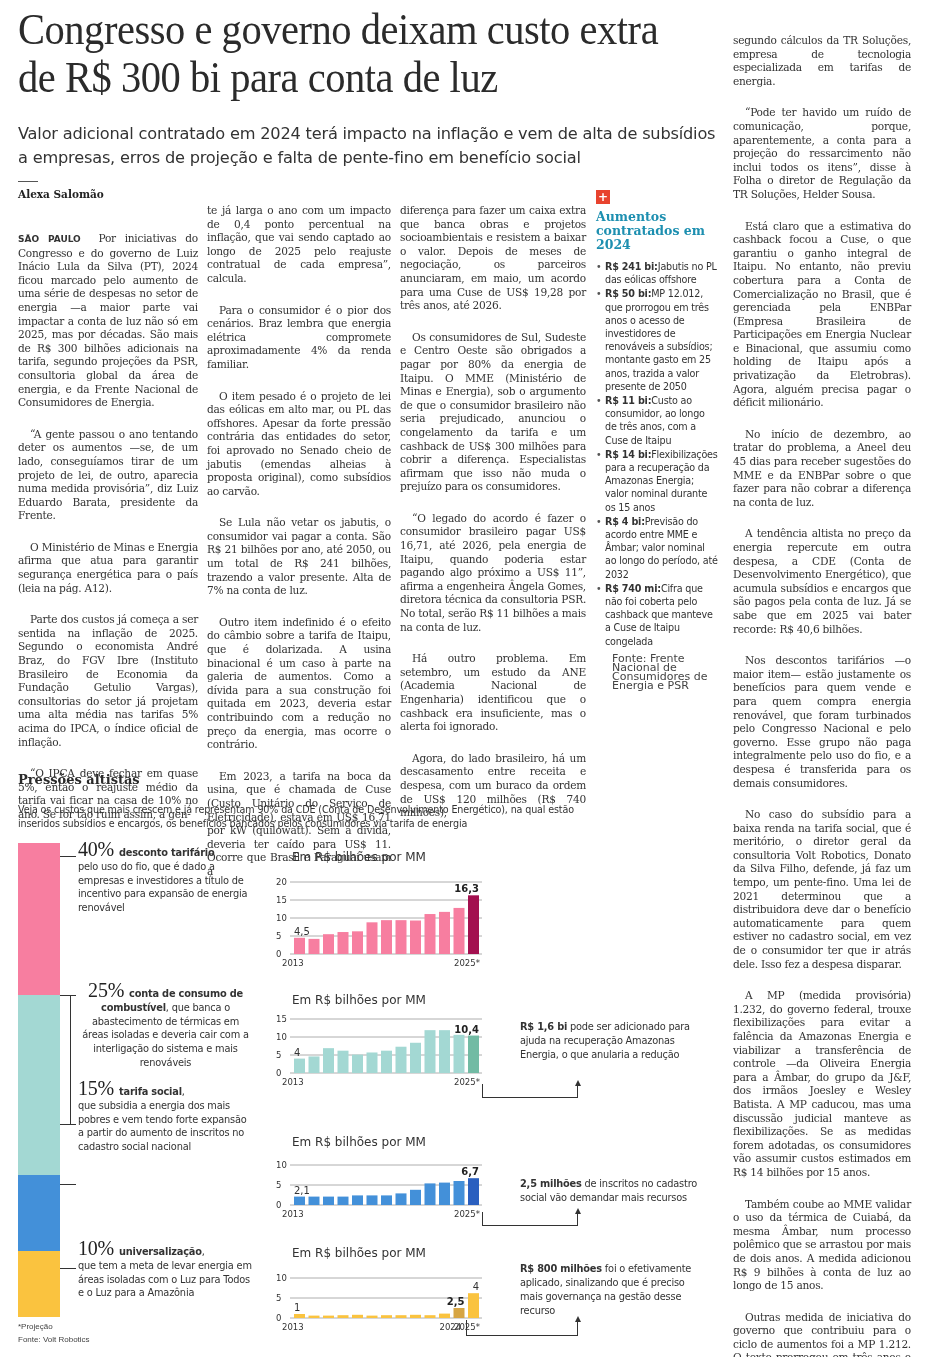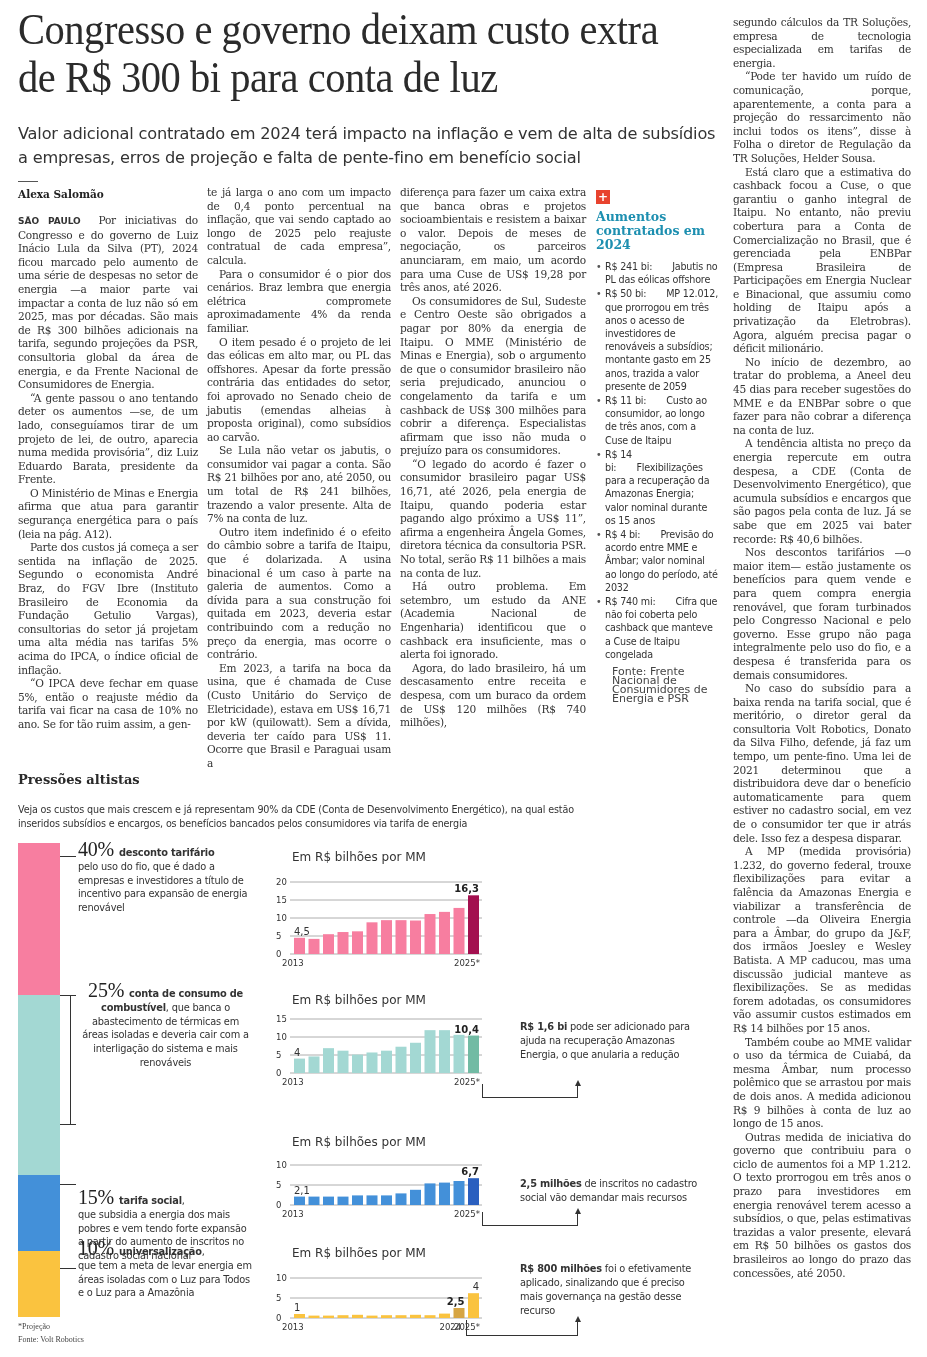--- a/index.html
+++ b/index.html
@@ -9,35 +9,35 @@
   .headline { position: absolute; left: 18px; top: 6px; width: 700px;
     font-family: "Liberation Serif", serif; font-size: 44px; line-height: 48px;
     letter-spacing: -0.5px; color: #2b2b2b; font-weight: normal; transform: scaleX(0.92); transform-origin: left top; }
   .deck { position: absolute; left: 18px; top: 122px; width: 700px;
     font-family: "DejaVu Sans", sans-serif; font-size: 16.2px; line-height: 24px; color: #333; letter-spacing: -0.2px; }
 
   .rule-short { position: absolute; left: 18px; top: 181px; width: 20px; border-top: 1px solid #555; }
   .byline { position: absolute; left: 18px; top: 188px; font-family: "DejaVu Serif", serif; font-weight: bold; font-size: 10.5px; color: #222; }
 
   .col { position: absolute; font-family: "DejaVu Serif", serif; font-size: 10.6px; line-height: 13.6px; color: #333; text-align: justify; hyphens: auto; letter-spacing: -0.25px; }
-  .col p { text-indent: 12px; }
+  .col p { text-indent: 12px; margin-top: 18px; }
   .col p.first { text-indent: 0; }
   .dateline { font-family: "DejaVu Sans", sans-serif; font-weight: bold; font-size: 9px; letter-spacing: 0; }
   .col1 { left: 18px; top: 214px; width: 180px; }
   .col2 { left: 207px; top: 186px; width: 184px; }
   .col3 { left: 400px; top: 186px; width: 186px; }
   .col5 { left: 733px; top: 16px; width: 178px; }
 
   .sidebar { position: absolute; left: 596px; top: 190px; width: 122px; font-family: "DejaVu Sans", sans-serif; }
   .plus-box { width: 14px; height: 14px; background: #e8432e; color: #fff; font-size: 12px; line-height: 14px; text-align: center; font-weight: bold; }
   .sb-title { margin-top: 6px; font-family: "DejaVu Serif", serif; font-weight: bold; font-size: 12.5px; line-height: 14px; color: #1d8fb0; }
   .sb-list { list-style: none; margin-top: 8px; }
   .sb-list li { position: relative; padding-left: 9px; font-size: 9.6px; line-height: 13.2px; color: #333; margin-bottom: 1px; letter-spacing: -0.2px; }
   .sb-list li::before { content: "•"; position: absolute; left: 0; top: 0; color: #555; }
-  .sb-list b { font-weight: normal; margin-right: 20px; }
+  .sb-list b { font-weight: bold; margin-right: 0; }
   .sb-source { margin-top: 6px; font-size: 11px; line-height: 9px; color: #444; margin-left: 16px; }
 
   .info-title { position: absolute; left: 18px; top: 772px; font-family: "DejaVu Serif", serif; font-weight: bold; font-size: 13px; color: #2a2a2a; }
   .info-sub { position: absolute; left: 18px; top: 803px; width: 580px; font-family: "DejaVu Sans", sans-serif; font-size: 9.6px; line-height: 14px; color: #333; letter-spacing: -0.15px; }
 
   .stack { position: absolute; left: 18px; width: 42px; }
   .seg-pink { top: 843px; height: 152px; background: #f77ea0; }
   .seg-teal { top: 995px; height: 180px; background: #a3d8d3; }
   .seg-blue { top: 1175px; height: 76px; background: #4390d9; }
   .seg-yellow { top: 1251px; height: 66px; background: #fac33f; }
@@ -53,21 +53,21 @@
   .mini-chart svg { display: block; overflow: visible; }
   .ax-text { font-family: "DejaVu Sans", sans-serif; font-size: 8.5px; fill: #333; }
   .val-bold { font-family: "DejaVu Sans", sans-serif; font-weight: bold; font-size: 10px; fill: #222; }
   .val-reg { font-family: "DejaVu Sans", sans-serif; font-size: 10px; fill: #333; }
 
   .callout { position: absolute; left: 520px; width: 185px; font-family: "DejaVu Sans", sans-serif; font-size: 9.8px; line-height: 14px; color: #333; letter-spacing: -0.2px; }
   .callout b { font-weight: bold; }
   .conn { position: absolute; border: 0 solid #333; }
   .arrow-up { position: absolute; width: 0; height: 0; border-left: 3px solid transparent; border-right: 3px solid transparent; border-bottom: 6px solid #333; }
 
-  .footnote { position: absolute; left: 18px; font-family: Liberation Serif, serif; font-size: 8px; color: #444; }
+  .footnote { position: absolute; left: 18px; font-family: Liberation Sans, sans-serif; font-size: 8px; color: #444; }
 </style>
 </head>
 <body>
 
 <h1 class="headline">Congresso e governo deixam custo extra de R$ 300 bi para conta de luz</h1>
 <div class="deck">Valor adicional contratado em 2024 terá impacto na inflação e vem de alta de subsídios a empresas, erros de projeção e falta de pente-fino em benefício social</div>
 <div class="rule-short"></div>
 <div class="byline">Alexa Salomão</div>
 
 <div class="col col1">
@@ -93,21 +93,21 @@
   <p>“O legado do acordo é fazer o consumidor brasileiro pagar US$ 16,71, até 2026, pela energia de Itaipu, quando poderia estar pagando algo próximo a US$ 11”, afirma a engenheira Ângela Gomes, diretora técnica da consultoria PSR. No total, serão R$ 11 bilhões a mais na conta de luz.</p>
   <p>Há outro problema. Em setembro, um estudo da ANE (Academia Nacional de Engenharia) identificou que o cashback era insuficiente, mas o alerta foi ignorado.</p>
   <p>Agora, do lado brasileiro, há um descasamento entre receita e despesa, com um buraco da ordem de US$ 120 milhões (R$ 740 milhões),</p>
 </div>
 
 <div class="sidebar">
   <div class="plus-box">+</div>
   <div class="sb-title">Aumentos contratados em 2024</div>
   <ul class="sb-list">
     <li><b>R$ 241 bi:</b><span>Jabutis no PL das eólicas offshore</span></li>
-    <li><b>R$ 50 bi:</b><span>MP 12.012, que prorrogou em três anos o acesso de investidores de renováveis a subsídios; montante gasto em 25 anos, trazida a valor presente de 2059</span></li>
+    <li><b>R$ 50 bi:</b><span>MP 12.012, que prorrogou em três anos o acesso de investidores de renováveis a subsídios; montante gasto em 25 anos, trazida a valor presente de 2050</span></li>
     <li><b>R$ 11 bi:</b><span>Custo ao consumidor, ao longo de três anos, com a Cuse de Itaipu</span></li>
     <li><b>R$ 14 bi:</b><span>Flexibilizações para a recuperação da Amazonas Energia; valor nominal durante os 15 anos</span></li>
     <li><b>R$ 4 bi:</b><span>Previsão do acordo entre MME e Âmbar; valor nominal ao longo do período, até 2032</span></li>
     <li><b>R$ 740 mi:</b><span>Cifra que não foi coberta pelo cashback que manteve a Cuse de Itaipu congelada</span></li>
   </ul>
   <div class="sb-source">Fonte: Frente Nacional de Consumidores de Energia e PSR</div>
 </div>
 
 <div class="col col5">
   <p class="first">segundo cálculos da TR Soluções, empresa de tecnologia especializada em tarifas de energia.</p>
@@ -138,21 +138,21 @@
 
 <div class="item-text" style="top:843px;">
   <span class="pct">40%</span>
   <b>desconto tarifário</b><br>
   <span>pelo uso do fio, que é dado a empresas e investidores a título de incentivo para expansão de energia renovável</span>
 </div>
 <div class="item-text" style="top:984px;text-align:center;">
   <span class="pct">25%</span>
   <b>conta de consumo de combustível</b><span>, que banca o abastecimento de térmicas em áreas isoladas e deveria cair com a interligação do sistema e mais renováveis</span>
 </div>
-<div class="item-text" style="top:1191px;">
+<div class="item-text" style="top:1082px;">
   <span class="pct">15%</span>
   <b>tarifa social</b>,<br>
   <span>que subsidia a energia dos mais pobres e vem tendo forte expansão a partir do aumento de inscritos no cadastro social nacional</span>
 </div>
 <div class="item-text" style="top:1242px;">
   <span class="pct">10%</span>
   <b>universalização</b>,<br>
   <span>que tem a meta de levar energia em áreas isoladas com o Luz para Todos e o Luz para a Amazônia</span>
 </div>
 

